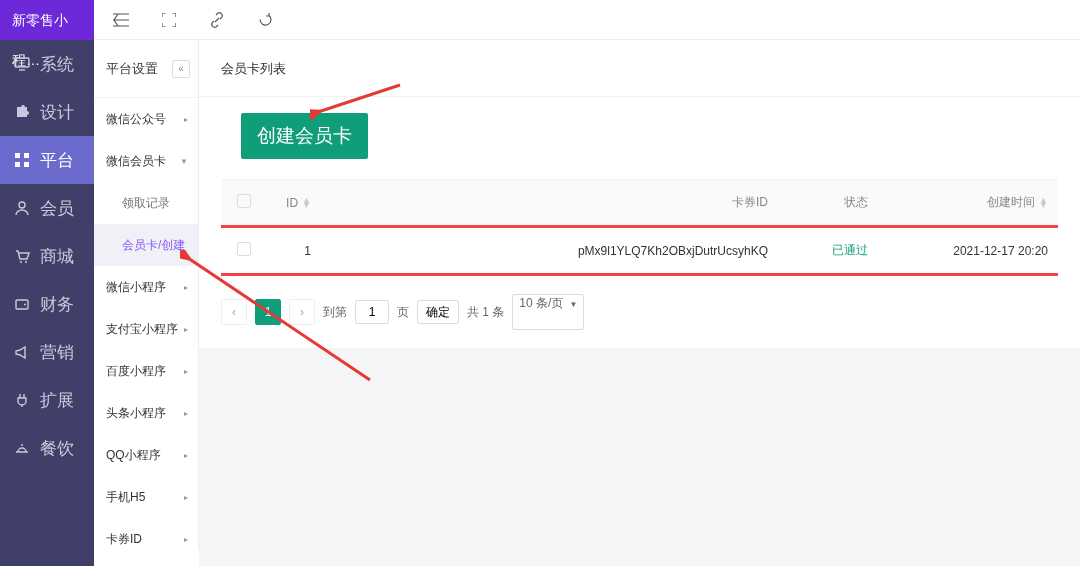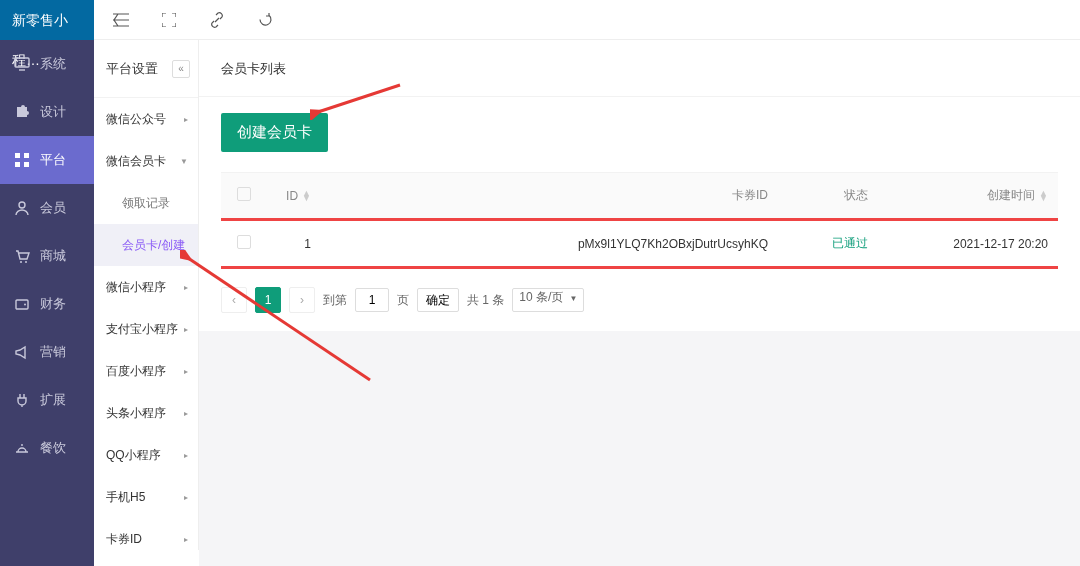--- a/index.html
+++ b/index.html
@@ -1,54 +1,54 @@
 <!DOCTYPE html>
 <html><head>
   <meta charset="utf-8">
   <style>
     * { margin: 0; padding: 0; box-sizing: border-box; }
     body { font-family: -apple-system, "Helvetica Neue", Arial, sans-serif; font-size: 13px; color: #333; background: #fff; width: 1080px; height: 566px; overflow: hidden; position: relative; }
 
     .sidebar-main { position: absolute; left: 0; top: 0; width: 94px; height: 566px; background: #3f3f6a; }
-    .brand { height: 40px; line-height: 40px; color: #fff; font-size: 14px; padding-left: 12px; background: #0369a1; }
-    .nav-item { height: 48px; display: flex; align-items: center; padding-left: 14px; color: #c9c9db; font-size: 13px; cursor: pointer; }
+    .brand { height: 40px; line-height: 40px; color: #fff; font-size: 14px; padding-left: 12px; background: #6d28d9; }
+    .nav-item { height: 48px; display: flex; align-items: center; padding-left: 14px; color: #c9c9db; font-size: 17px; cursor: pointer; }
     .nav-item.active { background: #6b6bce; color: #fff; align-items: center; }
     .nav-icon { width: 16px; height: 16px; margin-right: 10px; display: inline-flex; align-items: center; justify-content: center; }
 
     .topbar { position: absolute; left: 94px; top: 0; right: 0; height: 40px; display: flex; align-items: center; padding-left: 18px; gap: 30px; border-bottom: 1px solid #eee; background: #fff; }
     .topbar-icon { color: #555; cursor: pointer; width: 18px; height: 18px; display: inline-flex; align-items: center; justify-content: center; }
 
     .sidebar-sub { position: absolute; left: 94px; top: 40px; width: 105px; bottom: 16px; background: #fff; border-right: 1px solid #eee; overflow: hidden; }
     .sub-header { height: 58px; display: flex; align-items: center; justify-content: space-between; padding: 0 8px 0 12px; font-size: 13px; color: #333; border-bottom: 1px solid #f2f2f2; }
     .collapse-btn { width: 18px; height: 18px; border: 1px solid #ddd; border-radius: 2px; display: inline-flex; align-items: center; justify-content: center; color: #888; font-size: 10px; cursor: pointer; }
     .sub-item { height: 42px; display: flex; align-items: center; justify-content: space-between; padding: 0 10px 0 12px; font-size: 12px; color: #555; cursor: pointer; }
     .sub-item.group { font-weight: 500; color: #333; }
     .sub-item.child { padding-left: 28px; color: #777; }
     .sub-item.selected { background: #f0f0f7; color: #8b5cf6; }
     .caret { font-size: 8px; color: #999; }
 
     .content { position: absolute; left: 199px; top: 40px; right: 0; bottom: 0; background: #f5f5f7; padding: 0; }
     .panel { background: #fff; margin: 0; }
     .panel-title { padding: 20px 22px 18px; font-size: 13px; color: #333; border-bottom: 1px solid #f2f2f2; background: #fff; }
     .panel-body { padding: 16px 22px 0; background: #fff; }
-    .btn-primary { background: #0f9d7a; color: #fff; border: none; padding: 10px 16px; font-size: 15px; cursor: pointer; border-radius: 2px; }
+    .btn-primary { background: #0f9d7a; color: #fff; border: none; padding: 10px 16px; font-size: 19px; cursor: pointer; border-radius: 2px; margin-left: 20px; }
 
     .table { width: 100%; margin-top: 20px; border-collapse: collapse; }
     .table th, .table td { text-align: right; padding: 14px 10px; font-size: 12px; border-bottom: 3px solid #ef4444; }
     .table th { color: #888; font-weight: 400; background: #fafafa; border-top: 1px solid #f2f2f2; }
     .chk { width: 14px; height: 14px; border: 1px solid #ddd; border-radius: 2px; display: inline-block; cursor: pointer; }
     .sort { font-size: 9px; color: #ccc; margin-left: 4px; display: inline-flex; flex-direction: column; line-height: 5px; vertical-align: middle; }
     .status-pass { color: #0f9d7a; }
 
     .pager { display: flex; align-items: center; gap: 8px; padding: 18px 0; font-size: 12px; color: #666; }
     .pg-btn { width: 26px; height: 26px; border: 1px solid #eee; border-radius: 2px; display: inline-flex; align-items: center; justify-content: center; color: #aaa; cursor: pointer; }
     .pg-btn.active { background: #0f9d7a; color: #fff; border-color: #0f9d7a; }
     .pg-input { width: 34px; height: 24px; border: 1px solid #ddd; border-radius: 2px; text-align: center; font-size: 12px; }
     .pg-confirm { height: 24px; padding: 0 8px; border: 1px solid #ddd; border-radius: 2px; background: #fff; cursor: pointer; font-size: 12px; }
-    .pg-select { height: 24px; border: 1px solid #ddd; border-radius: 2px; padding: 0 20px 0 6px; font-size: 12px; background: #fff; position: relative; cursor: pointer; }
+    .pg-select { height: 36px; border: 1px solid #ddd; border-radius: 2px; padding: 0 20px 0 6px; font-size: 12px; background: #fff; position: relative; cursor: pointer; }
     .pg-select-caret { position: absolute; right: 6px; top: 5px; font-size: 8px; }
     .arrow-svg { position: absolute; }
   </style>
 </head>
 <body>
 
 <div class="sidebar-main">
   <div class="brand">新零售小程…</div>
   <div id="main-nav-list">
       <div class="nav-item">

